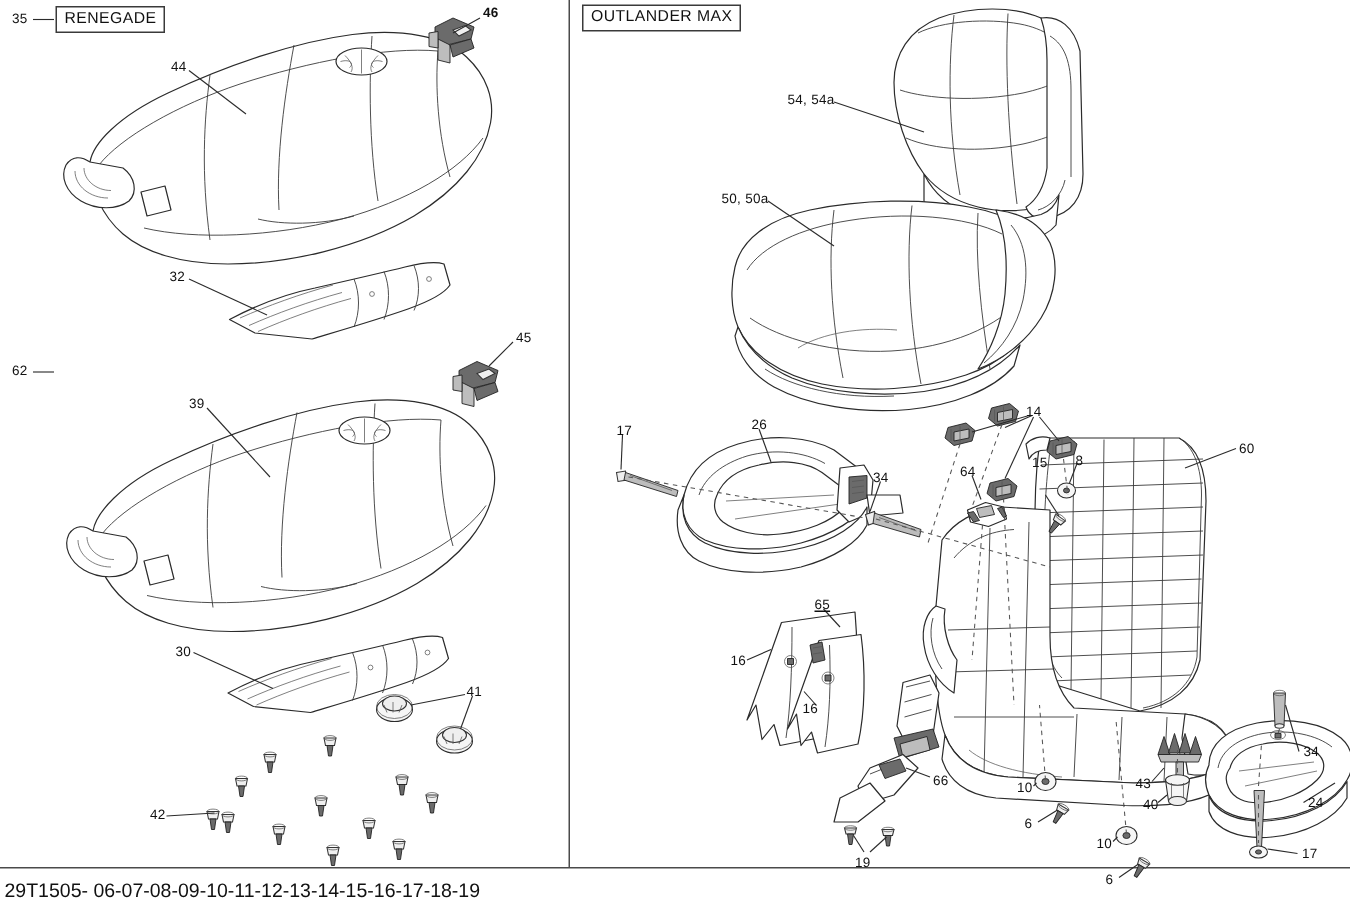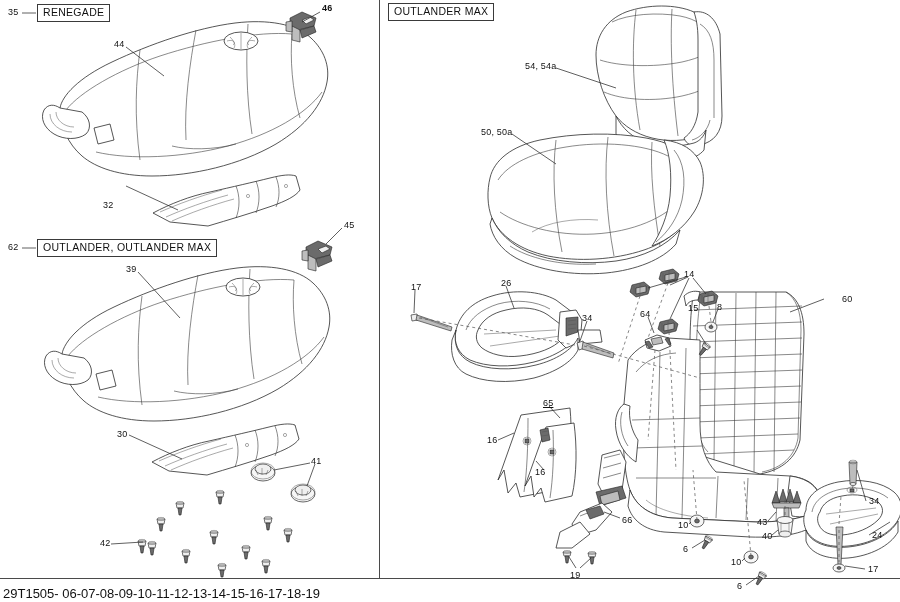--- a/index.html
+++ b/index.html
@@ -533,45 +533,44 @@
       <path class="dash" d="M785 500 L785 518"></path>
       <path class="dash" d="M853 486 L851 492"></path>
       <path class="dash" d="M839 524 L841 496"></path>
       <path class="dash" d="M839 530 L839 562"></path>
       <path class="dash" d="M655 350 L648 440"></path>
     </g>
   </svg>
 
   <div class="groupbox" style="left:37px;top:4px;">RENEGADE</div>
 
-  <div class="groupbox" style="left:37px;top:239px;">OUTLANDER, OUTLANDER MAX</div>
 
   <div class="groupbox" style="left:388px;top:3px;">OUTLANDER MAX</div>
 
   <div class="callout" style="left:8px;top:8px;">35</div>
   <div class="callout" style="left:114px;top:40px;">44</div>
   <div class="callout" style="left:322px;top:4px;font-weight:bold;">46</div>
-  <div class="callout" style="left:103px;top:180px;margin-top:21px;">32</div>
+  <div class="callout" style="left:113px;top:180px;">32</div>
   <div class="callout" style="left:8px;top:243px;">62</div>
   <div class="callout" style="left:344px;top:221px;">45</div>
   <div class="callout" style="left:126px;top:265px;">39</div>
   <div class="callout" style="left:117px;top:430px;">30</div>
   <div class="callout" style="left:311px;top:457px;">41</div>
   <div class="callout" style="left:100px;top:539px;">42</div>
 
   <div class="callout" style="left:525px;top:62px;">54, 54a</div>
   <div class="callout" style="left:481px;top:128px;">50, 50a</div>
   <div class="callout" style="left:411px;top:283px;">17</div>
   <div class="callout" style="left:501px;top:279px;">26</div>
   <div class="callout" style="left:582px;top:314px;">34</div>
   <div class="callout" style="left:684px;top:270px;">14</div>
   <div class="callout" style="left:640px;top:310px;">64</div>
   <div class="callout" style="left:717px;top:303px;">8</div>
   <div class="callout" style="left:688px;top:304px;">15</div>
-  <div class="callout" style="left:826px;top:295px;margin-left:16px;">60</div>
+  <div class="callout" style="left:826px;top:295px;">60</div>
   <div class="callout" style="left:543px;top:399px;text-decoration:underline;">65</div>
   <div class="callout" style="left:487px;top:436px;">16</div>
   <div class="callout" style="left:535px;top:468px;">16</div>
   <div class="callout" style="left:622px;top:516px;">66</div>
   <div class="callout" style="left:570px;top:571px;text-align:right;">19</div>
   <div class="callout" style="left:678px;top:521px;">10</div>
   <div class="callout" style="left:683px;top:545px;">6</div>
   <div class="callout" style="left:731px;top:558px;">10</div>
   <div class="callout" style="left:737px;top:582px;">6</div>
   <div class="callout" style="left:757px;top:518px;">43</div>

